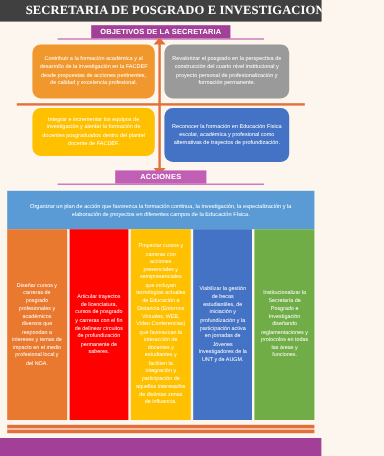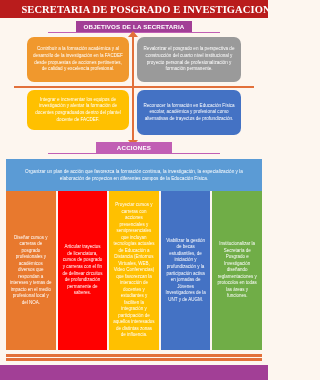--- a/index.html
+++ b/index.html
@@ -17,21 +17,21 @@
     width: 268px;
     height: 380px;
     background: #fdf6ef;
   }
 
   
   .title-bar {
     position: absolute;
     left: 0; top: 0;
     width: 292px; height: 18px;
-    background: #b91c1c;
+    background: #404040;
     display: flex;
     align-items: center;
     justify-content: center;
   }
   .title-bar .title-text {
     color: #ffffff;
     font-family: "Liberation Serif", serif;
     font-weight: bold;
     font-size: 10.5px;
     letter-spacing: 0.1px;

